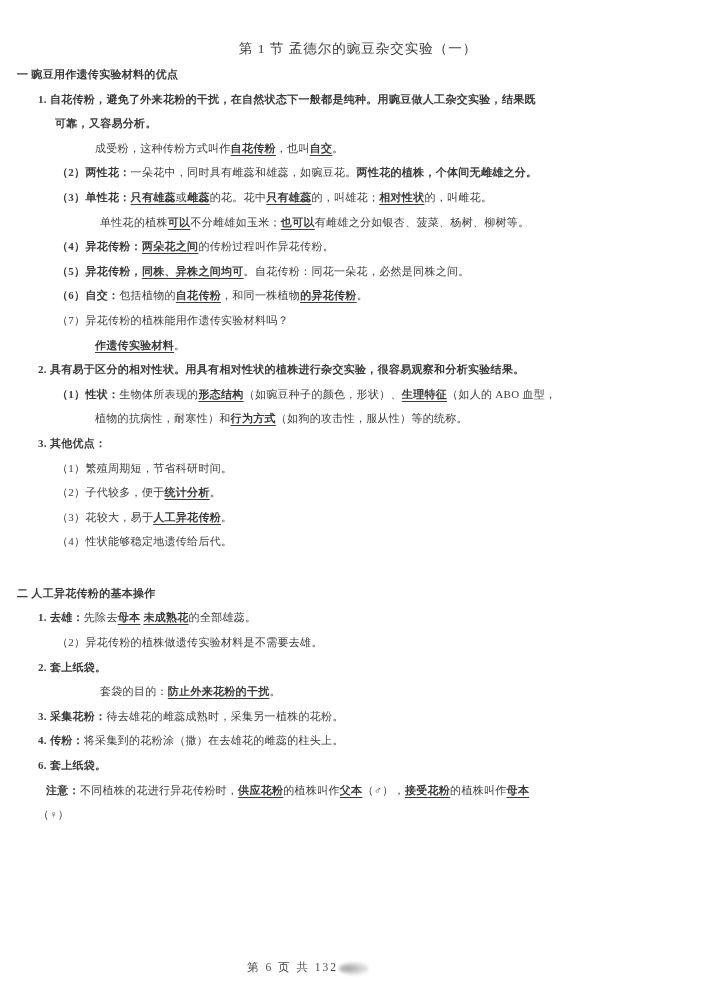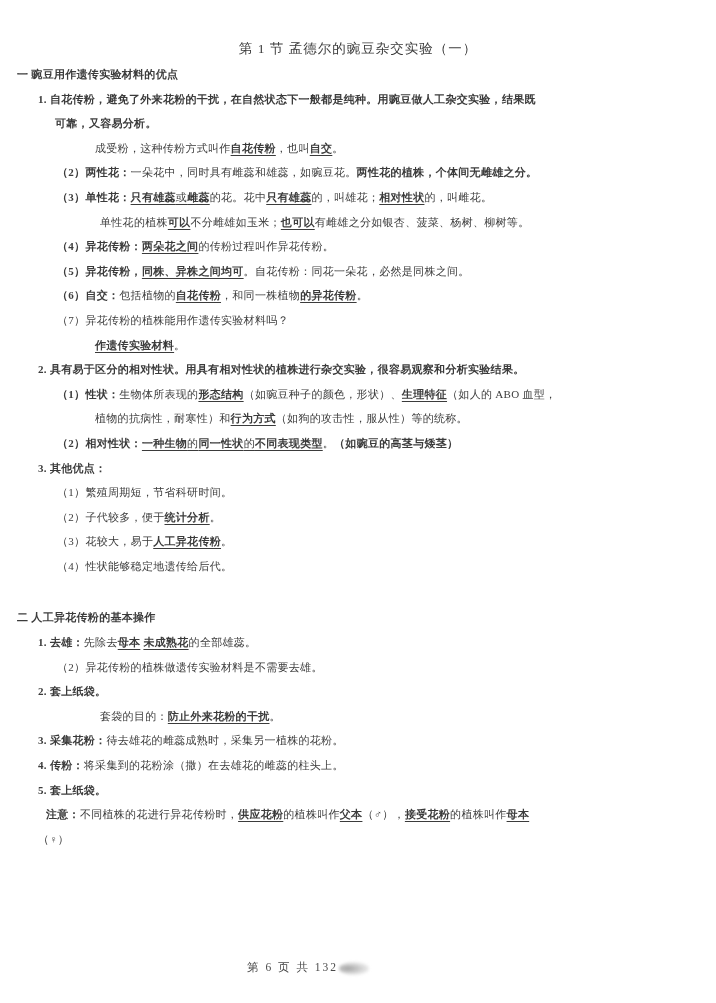--- a/index.html
+++ b/index.html
@@ -72,34 +72,33 @@
       <div class="line ind-s"><span class="b ">（3）单性花：</span><span class="b u">只有雄蕊</span><span class="u">或</span><span class="b u">雌蕊</span><span class="">的花。花中</span><span class="b u">只有雄蕊</span><span class="">的，叫雄花；</span><span class="b u">相对性状</span><span class="">的，叫雌花。</span></div>
       <div class="line ind-sc2"><span class="">单性花的植株</span><span class="b u">可以</span><span class="">不分雌雄如玉米；</span><span class="b u">也可以</span><span class="">有雌雄之分如银杏、菠菜、杨树、柳树等。</span></div>
       <div class="line ind-s"><span class="b ">（4）异花传粉：</span><span class="b u">两朵花之间</span><span class="">的传粉过程叫作异花传粉。</span></div>
       <div class="line ind-s"><span class="b ">（5）异花传粉，</span><span class="b u">同株、异株之间均可</span><span class="">。自花传粉：同花一朵花，必然是同株之间。</span></div>
       <div class="line ind-s"><span class="b ">（6）自交：</span><span class="">包括植物的</span><span class="b u">自花传粉</span><span class="">，和同一株植物</span><span class="b u">的异花传粉</span><span class="">。</span></div>
       <div class="line ind-s"><span class="">（7）异花传粉的植株能用作遗传实验材料吗？</span></div>
       <div class="line ind-sc"><span class="b u">作遗传实验材料</span><span class="">。</span></div>
       <div class="line ind-n"><span class="b ">2. 具有易于区分的相对性状。用具有相对性状的植株进行杂交实验，很容易观察和分析实验结果。</span></div>
       <div class="line ind-s"><span class="b ">（1）性状：</span><span class="">生物体所表现的</span><span class="b u">形态结构</span><span class="">（如豌豆种子的颜色，形状）、</span><span class="b u">生理特征</span><span class="">（如人的 ABO 血型，</span></div>
       <div class="line ind-sc"><span class="">植物的抗病性，耐寒性）和</span><span class="b u">行为方式</span><span class="">（如狗的攻击性，服从性）等的统称。</span></div>
-      <div class="line ind-s"><span class="b ">（2）相对性状：</span><span class="b u">一种生物</span><span class="u">的</span><span class="b u">同一性状</span><span class="u">的</span><span class="b u">不同表现类型</span><span class="">。</span><span class="b ">（如豌豆的高茎与矮茎）</span></div>
       <div class="line ind-n"><span class="b ">3. 其他优点：</span></div>
       <div class="line ind-s"><span class="">（1）繁殖周期短，节省科研时间。</span></div>
       <div class="line ind-s"><span class="">（2）子代较多，便于</span><span class="b u">统计分析</span><span class="">。</span></div>
       <div class="line ind-s"><span class="">（3）花较大，易于</span><span class="b u">人工异花传粉</span><span class="">。</span></div>
       <div class="line ind-s"><span class="">（4）性状能够稳定地遗传给后代。</span></div>
       <div class="line ind-spacer"></div>
       <div class="line ind-h"><span class="b ">二 人工异花传粉的基本操作</span></div>
       <div class="line ind-n"><span class="b ">1. 去雄：</span><span class="">先除去</span><span class="b u">母本</span><span class=""> </span><span class="b u">未成熟花</span><span class="">的全部雄蕊。</span></div>
       <div class="line ind-s"><span class="">（2）异花传粉的植株做遗传实验材料是不需要去雄。</span></div>
       <div class="line ind-n"><span class="b ">2. 套上纸袋。</span></div>
       <div class="line ind-sc2"><span class="">套袋的目的：</span><span class="b u">防止外来花粉的干扰</span><span class="">。</span></div>
       <div class="line ind-n"><span class="b ">3. 采集花粉：</span><span class="">待去雄花的雌蕊成熟时，采集另一植株的花粉。</span></div>
       <div class="line ind-n"><span class="b ">4. 传粉：</span><span class="">将采集到的花粉涂（撒）在去雄花的雌蕊的柱头上。</span></div>
-      <div class="line ind-n"><span class="b ">5. 套上纸袋。</span></div>
+      <div class="line ind-n"><span class="b ">6. 套上纸袋。</span></div>
       <div class="line ind-note"><span class="b ">注意：</span><span class="">不同植株的花进行异花传粉时，</span><span class="b u">供应花粉</span><span class="">的植株叫作</span><span class="b u">父本</span><span class="">（♂），</span><span class="b u">接受花粉</span><span class="">的植株叫作</span><span class="b u">母本</span></div>
       <div class="line ind-n"><span class="">（♀）</span></div>
     </div>
   <div class="footer">
     <span class="footer-inner"><span>第 6 页 共 132</span><span class="smudge"></span></span>
   </div>
 </div>
 
 </body></html>

